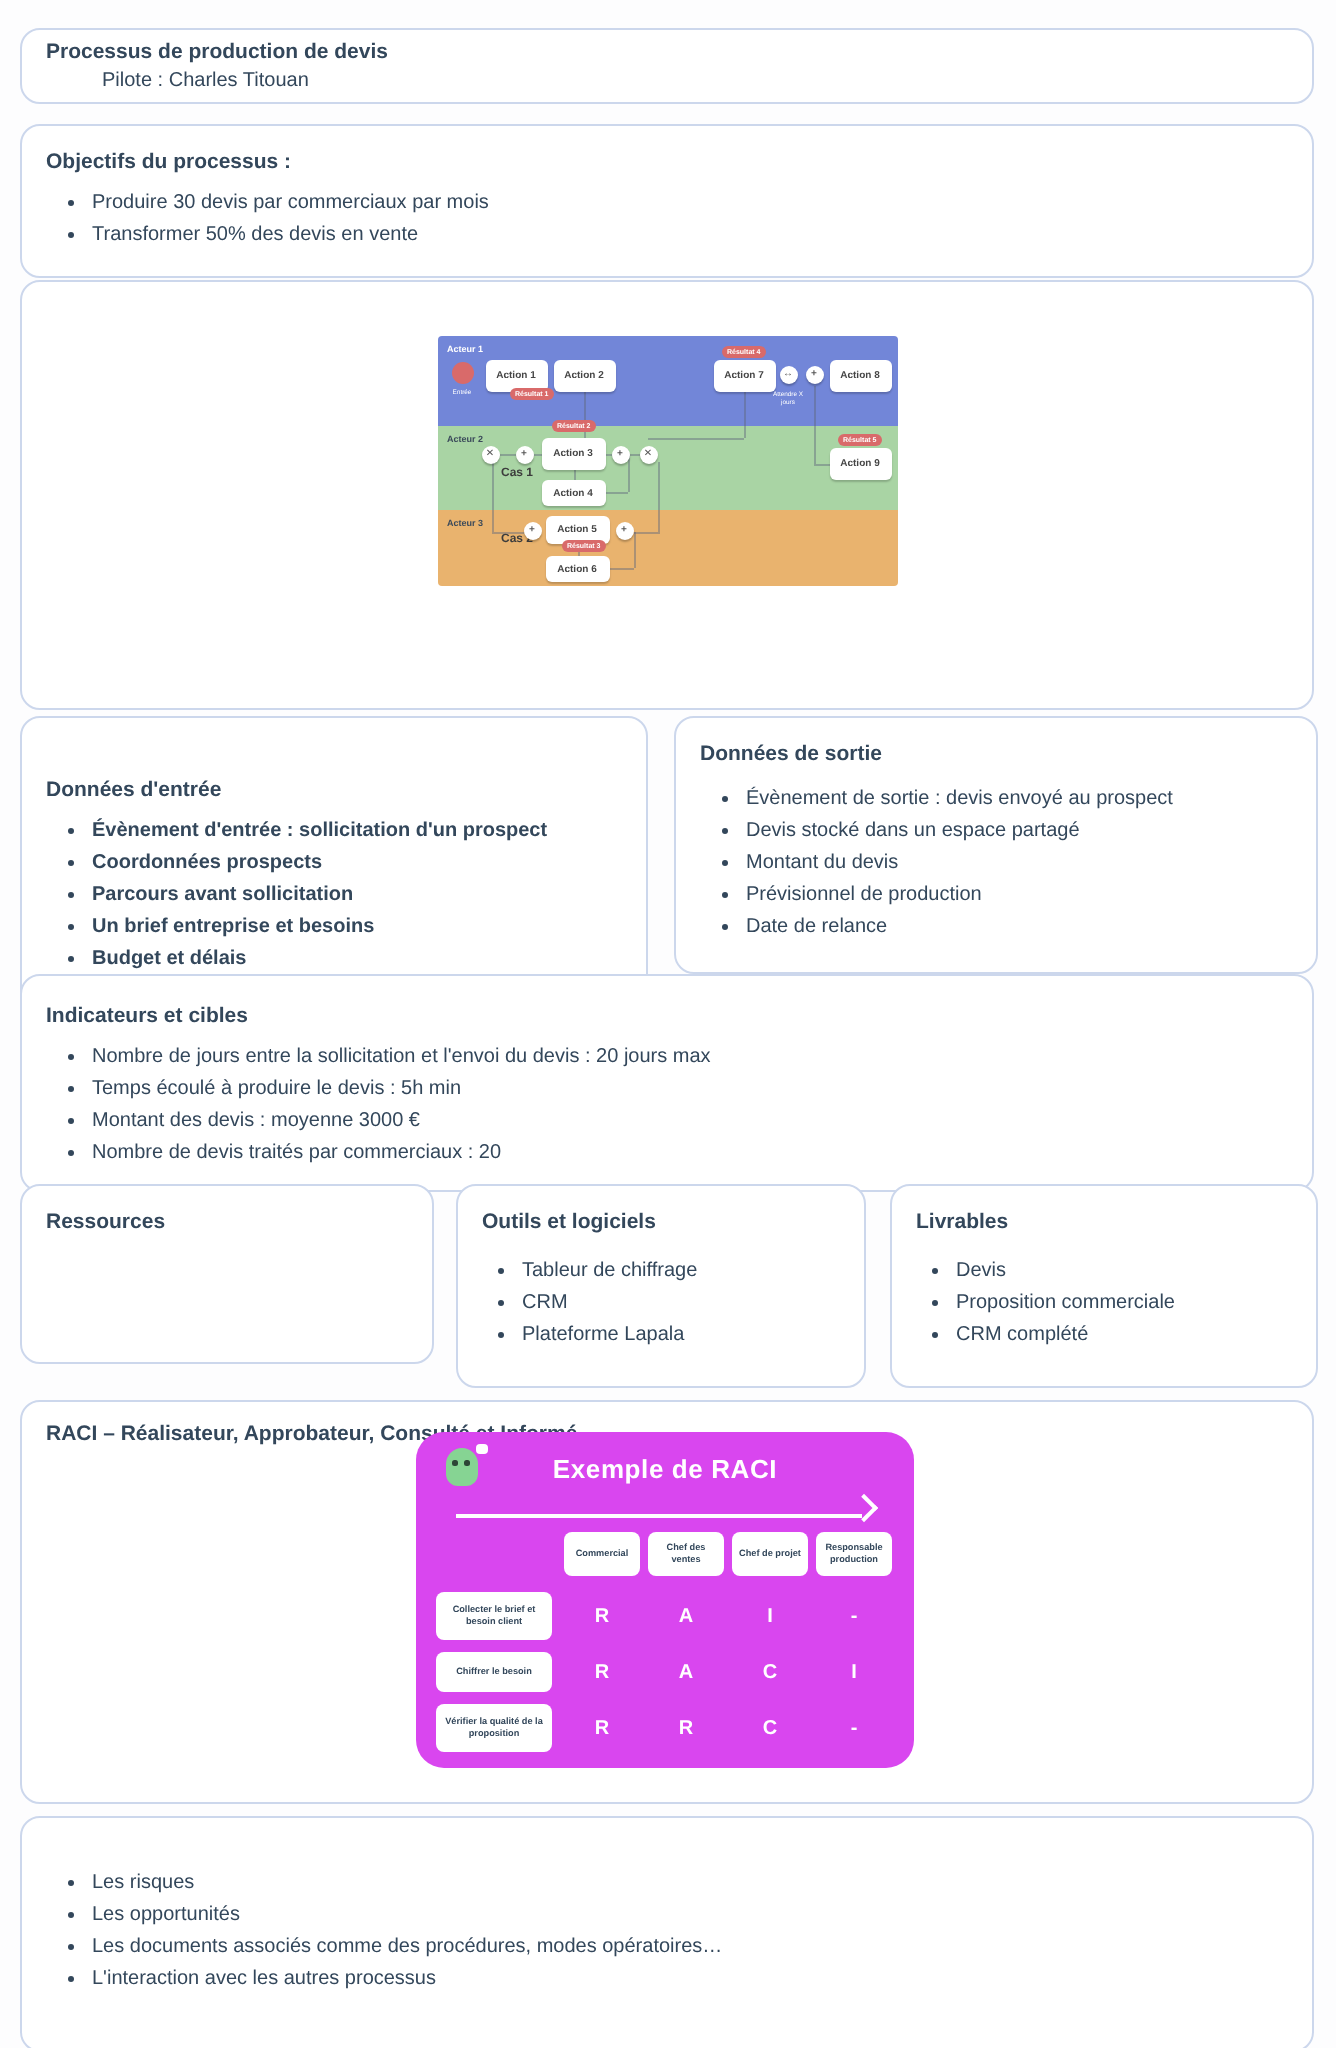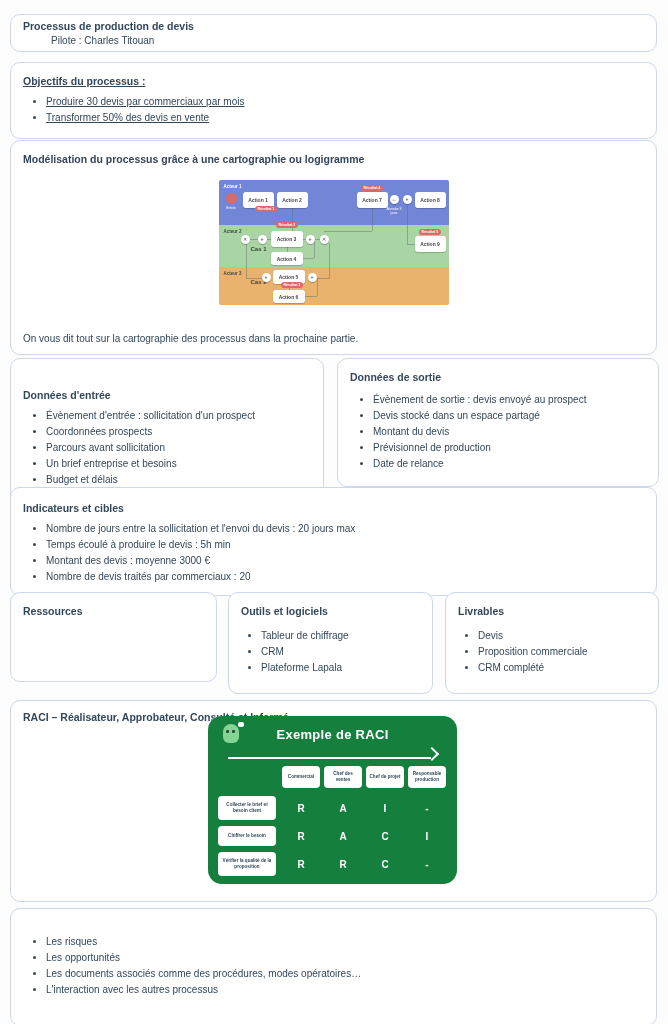--- a/index.html
+++ b/index.html
@@ -36,21 +36,21 @@
           border-radius:5px;padding:1px 3px;z-index:3;white-space:nowrap;line-height:1.2;}
   .gw{position:absolute;width:9px;height:9px;border-radius:50%;background:#fff;box-shadow:0 1px 1px rgba(0,0,0,.25);
       font-size:5px;font-weight:700;color:#555;display:flex;align-items:center;justify-content:center;z-index:2;line-height:1;}
   .startc{position:absolute;width:11px;height:11px;border-radius:50%;background:#d96a6a;z-index:2;}
   .tinylbl{position:absolute;font-size:3.2px;color:#fff;text-align:center;line-height:1.25;z-index:2;}
   .caselbl{position:absolute;font-size:6px;font-weight:700;color:#3c3c3c;z-index:2;}
   .cline{position:absolute;background:rgba(95,105,125,.45);z-index:1;}
 
   
   .raci-card{position:absolute;left:197px;top:15px;width:249px;height:168px;
-             background:#15803d;border-radius:14px;}
+             background:#d946ef;border-radius:14px;}
   .raci-title{position:absolute;left:0;right:0;top:11px;text-align:center;
               color:#fff;font-size:13px;font-weight:700;letter-spacing:.3px;}
   .raci-arrow{position:absolute;left:20px;right:26px;top:41px;height:2px;background:#fff;}
   .raci-arrow-head{position:absolute;right:20px;top:33px;width:8px;height:8px;
                    border-top:2px solid #fff;border-right:2px solid #fff;transform:rotate(45deg);}
   .mascot{position:absolute;left:15px;top:8px;width:16px;height:19px;background:#86d493;
           border-radius:8px 8px 6px 6px;}
   .mascot::before{content:"";position:absolute;left:3px;top:6px;width:2.5px;height:2.5px;border-radius:50%;background:#2d4636;box-shadow:6px 0 0 #2d4636;}
   .mascot .bub{position:absolute;right:-5px;top:-2px;width:6px;height:5px;background:#fff;border-radius:2px;}
   .chip{position:absolute;background:#fff;border-radius:4px;color:#33475b;
@@ -59,30 +59,29 @@
   .cell{position:absolute;width:38px;color:#fff;font-size:10px;font-weight:700;text-align:center;}
 </style>
 </head>
 <body>
 
 <div class="box" style="top:14px;height:31px;padding-top:5px;">
   <h2>Processus de production de devis</h2>
   <div class="sub">Pilote : Charles Titouan</div>
 </div>
 
-<div class="box" style="top:62px;height:63px;padding-top:12px;text-decoration:underline;">
+<div class="box" style="top:62px;height:63px;padding-top:12px;">
   <h2>Objectifs du processus :</h2>
   <ul>
     <li>Produire 30 devis par commerciaux par mois</li>
     <li>Transformer 50% des devis en vente</li>
   </ul>
 </div>
 
 <div class="box" style="top:140px;height:201px;padding-top:12px;">
-  <h2>Modélisation du processus grâce à une cartographie ou logigramme</h2>
 
   <div class="flow">
     <div class="band band1"></div>
     <div class="band band2"></div>
     <div class="band band3"></div>
 
     <div class="cline" style="left:73px;top:28px;width:1px;height:31px;"></div>
     <div class="cline" style="left:27px;top:63px;width:1px;height:35px;"></div>
     <div class="cline" style="left:27px;top:98px;width:16px;height:1px;"></div>
     <div class="cline" style="left:31px;top:59px;width:21px;height:1px;"></div>
@@ -128,26 +127,25 @@
     <div class="abox" style="left:196px;top:56px;width:31px;height:16px;">Action 9</div>
 
     <div class="caselbl" style="left:32px;top:99px;">Cas 2</div>
     <div class="gw" style="left:43px;top:93px;">+</div>
     <div class="abox" style="left:54px;top:90px;width:32px;height:14px;">Action 5</div>
     <div class="rbadge" style="left:62px;top:102px;">Résultat 3</div>
     <div class="gw" style="left:89px;top:93px;">+</div>
     <div class="abox" style="left:54px;top:110px;width:32px;height:13px;">Action 6</div>
   </div>
 
-  <div class="caption">On vous dit tout sur la cartographie des processus dans la prochaine partie.</div>
 </div>
 
 <div class="box" style="top:358px;width:288px;height:115px;padding-top:30px;">
   <h2>Données d'entrée</h2>
-  <ul style="">
+  <ul style="font-weight:bold;">
     <li>Évènement d'entrée : sollicitation d'un prospect</li>
     <li>Coordonnées prospects</li>
     <li>Parcours avant sollicitation</li>
     <li>Un brief entreprise et besoins</li>
     <li>Budget et délais</li>
   </ul>
 </div>
 <div class="box" style="top:358px;left:337px;width:296px;height:115px;padding-top:12px;">
   <h2>Données de sortie</h2>
   <ul style="margin-top:11px;">

